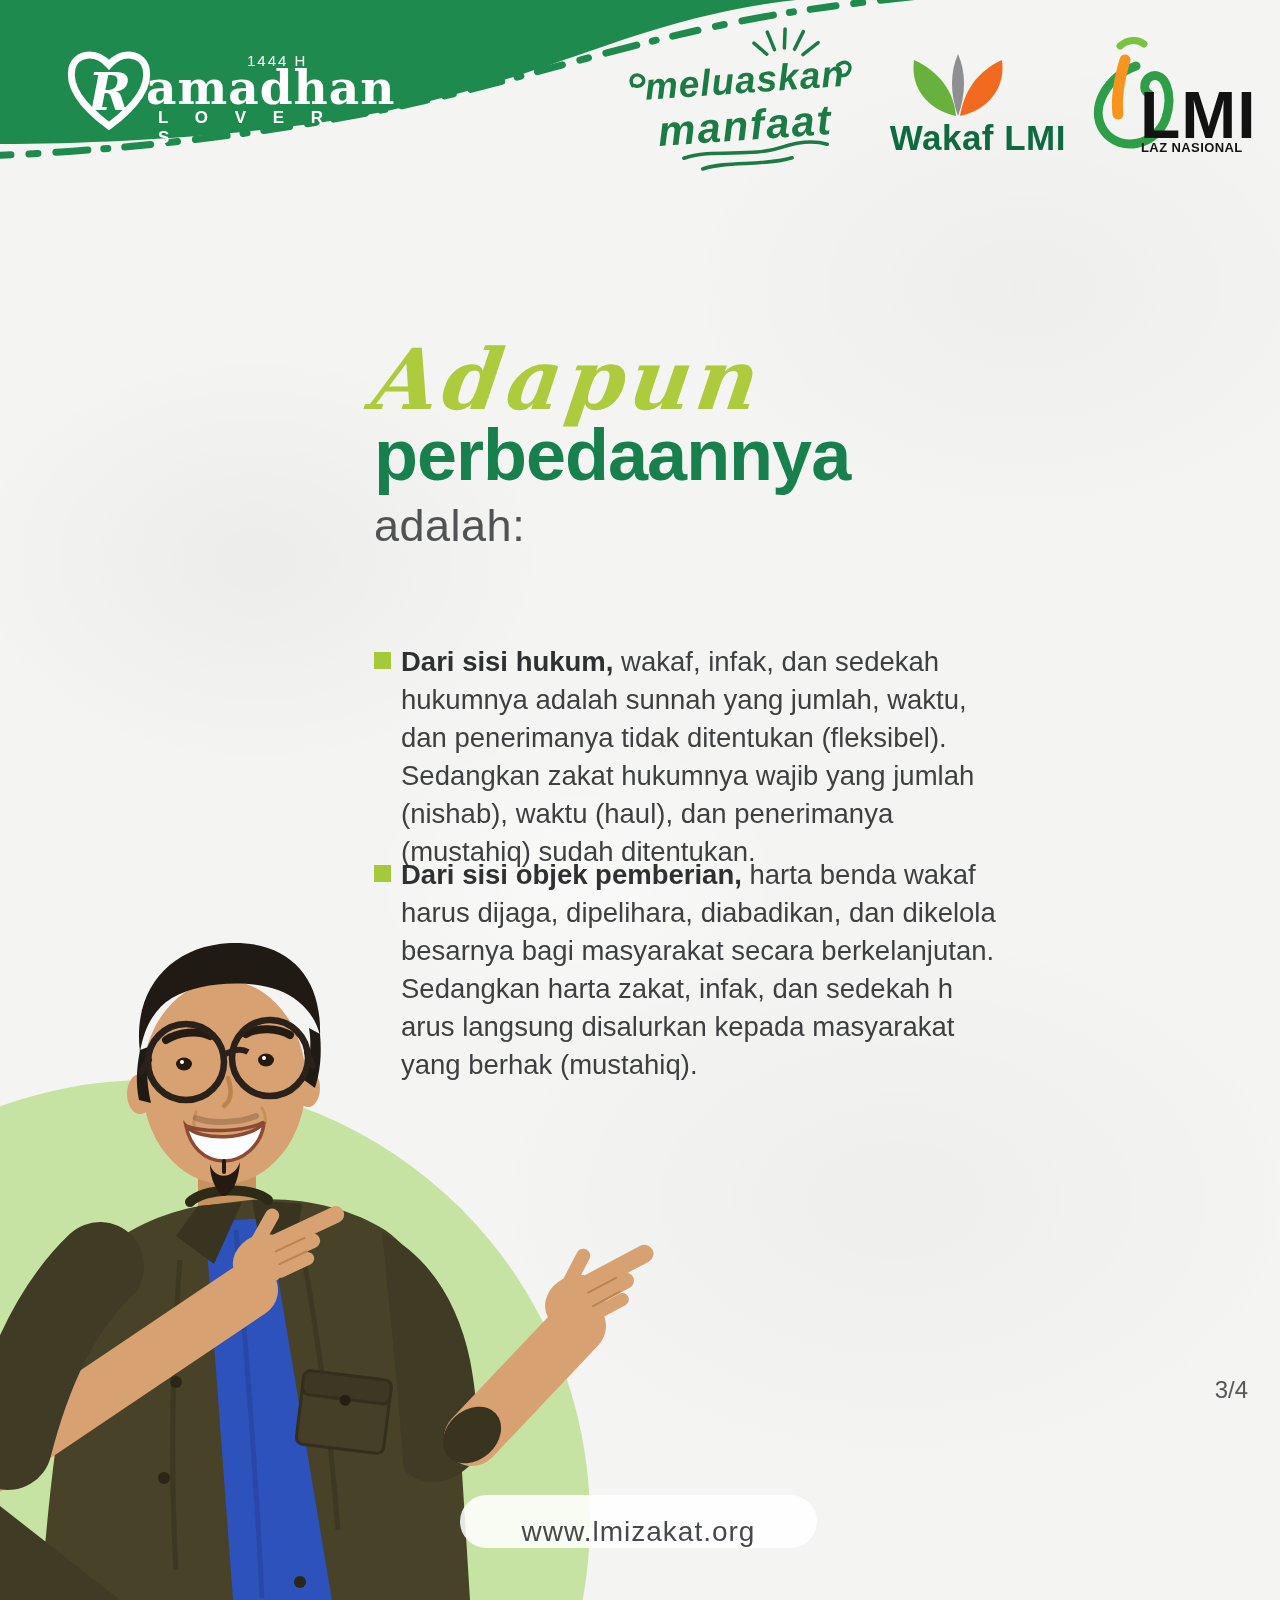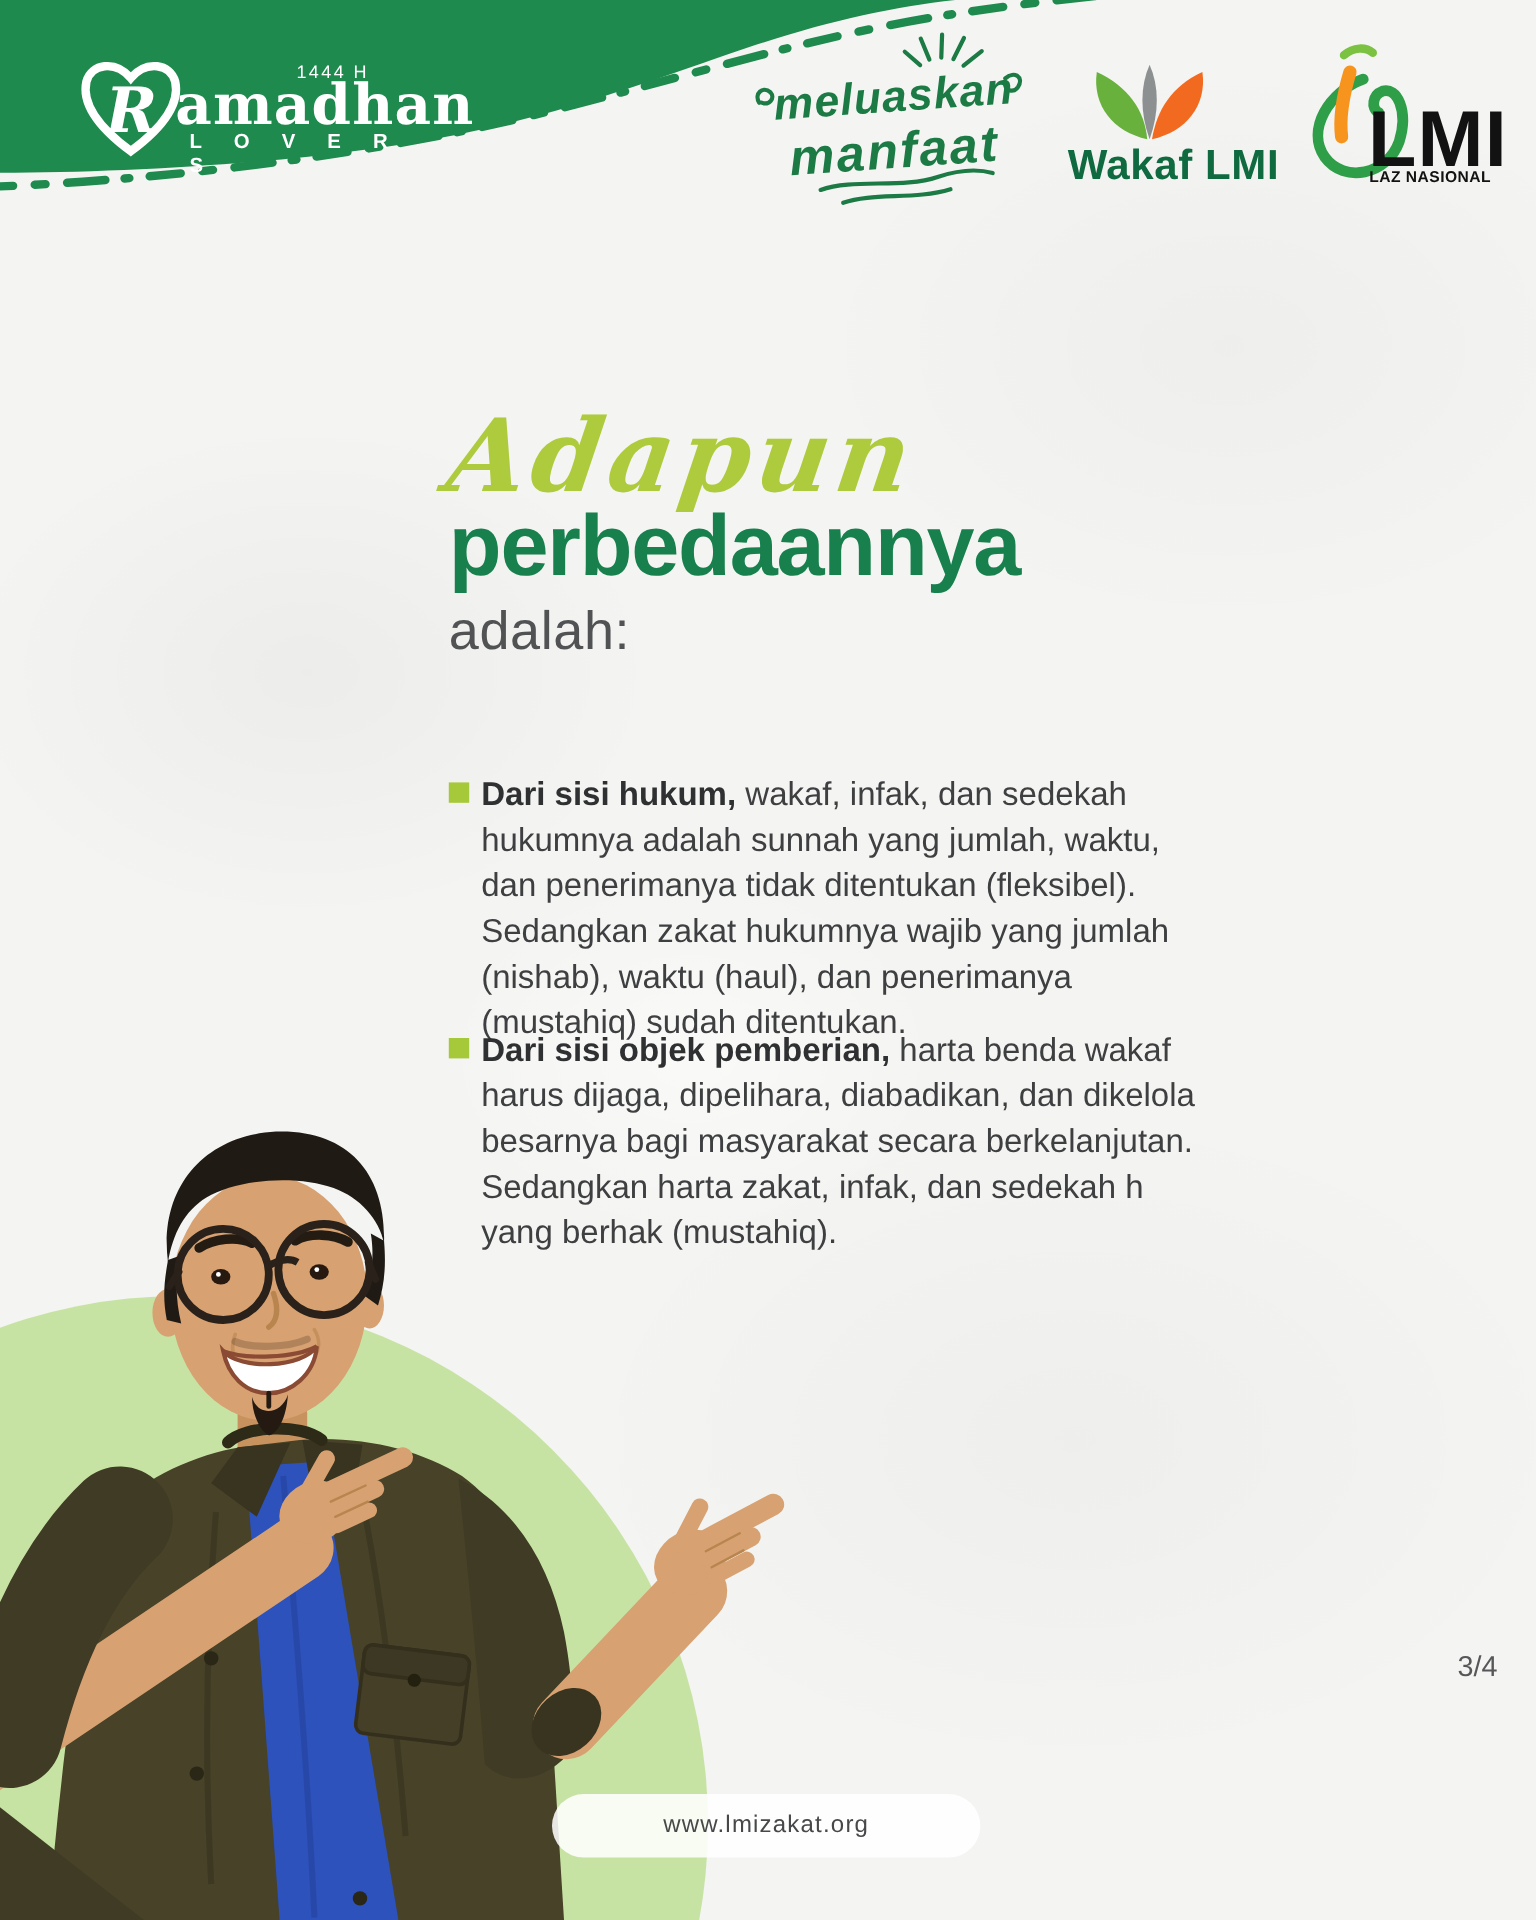--- a/index.html
+++ b/index.html
@@ -36,21 +36,21 @@
   .bullet-block{left:374px;z-index:2;}
   #bullet-1{top:607px;margin-top:36px;}
   #bullet-2{top:856px;}
   .bullet-row{display:flex;align-items:flex-start;}
   .bullet-sq{width:17px;height:17px;background:#a6c939;margin-top:9px;margin-right:10px;flex:none;}
   .bullet-text{font-size:27.5px;line-height:38px;color:#3e3f41;white-space:nowrap;}
   .bullet-text b{color:#2f3032;}
   .bullet-cont{margin-left:27px;font-size:27.5px;line-height:38px;color:#3e3f41;white-space:nowrap;}
   
   #person-svg{left:0;top:930px;z-index:3;}
-  #website-pill{left:460px;top:1495px;width:357px;height:53px;background:rgba(255,255,255,0.87);border-radius:27px;z-index:4;display:flex;align-items:center;justify-content:center;font-size:20px;color:#47484a;letter-spacing:1px;cursor:pointer;}
+  #website-pill{left:460px;top:1495px;width:357px;height:53px;background:rgba(255,255,255,0.87);border-radius:27px;z-index:4;display:flex;align-items:flex-end;justify-content:center;font-size:28px;color:#47484a;letter-spacing:1px;cursor:pointer;}
   #page-num{left:1148px;top:1376px;width:100px;text-align:right;font-size:24px;color:#565759;z-index:2;}
 </style>
 </head>
 <body>
 
 <div id="page">
 
   <svg id="header-svg" class="abs" width="1280" height="230" viewBox="0 0 1280 230">
     <path d="M0 0 L796 0 C742 6 688 18 622 40 C540 68 478 92 382 112 C272 134 118 144 0 144 Z" fill="#1f8a4e"></path>
     <path d="M-15 156 C140 150 300 130 432 99 C560 68 660 34 780 14 C880 -2 960 -8 1040 -14" fill="none" stroke="#1f8a4e" stroke-width="7" stroke-linecap="round" stroke-dasharray="26 18 9 18 32 16 4 17"></path>
@@ -122,20 +122,21 @@
   </div>
 
   <div id="bullet-2" class="abs bullet-block">
     <div class="bullet-row">
       <span class="bullet-sq"></span>
       <div class="bullet-text"><b>Dari sisi objek pemberian,</b><span> harta benda wakaf</span></div>
     </div>
     <div class="bullet-cont">harus dijaga, dipelihara, diabadikan, dan dikelola</div>
     <div class="bullet-cont">besarnya bagi masyarakat secara berkelanjutan.</div>
     <div class="bullet-cont">Sedangkan harta zakat, infak, dan sedekah h</div>
+    <div class="bullet-cont">arus langsung disalurkan kepada masyarakat</div>
     <div class="bullet-cont">yang berhak (mustahiq).</div>
   </div>
 
   <svg id="person-svg" class="abs" width="660" height="670" viewBox="0 0 660 670">
     <circle cx="150" cy="590" r="440" fill="#c7e3a4"></circle>
     <g>
 
       <rect x="198" y="236" width="58" height="58" rx="12" fill="#c8925f"></rect>
 
       <path d="M95 330 C120 300 165 282 200 276 L250 270 C300 266 350 278 385 300 C420 325 445 370 455 430 L470 670 L40 670 C50 560 60 440 95 330 Z" fill="#474228"></path>

